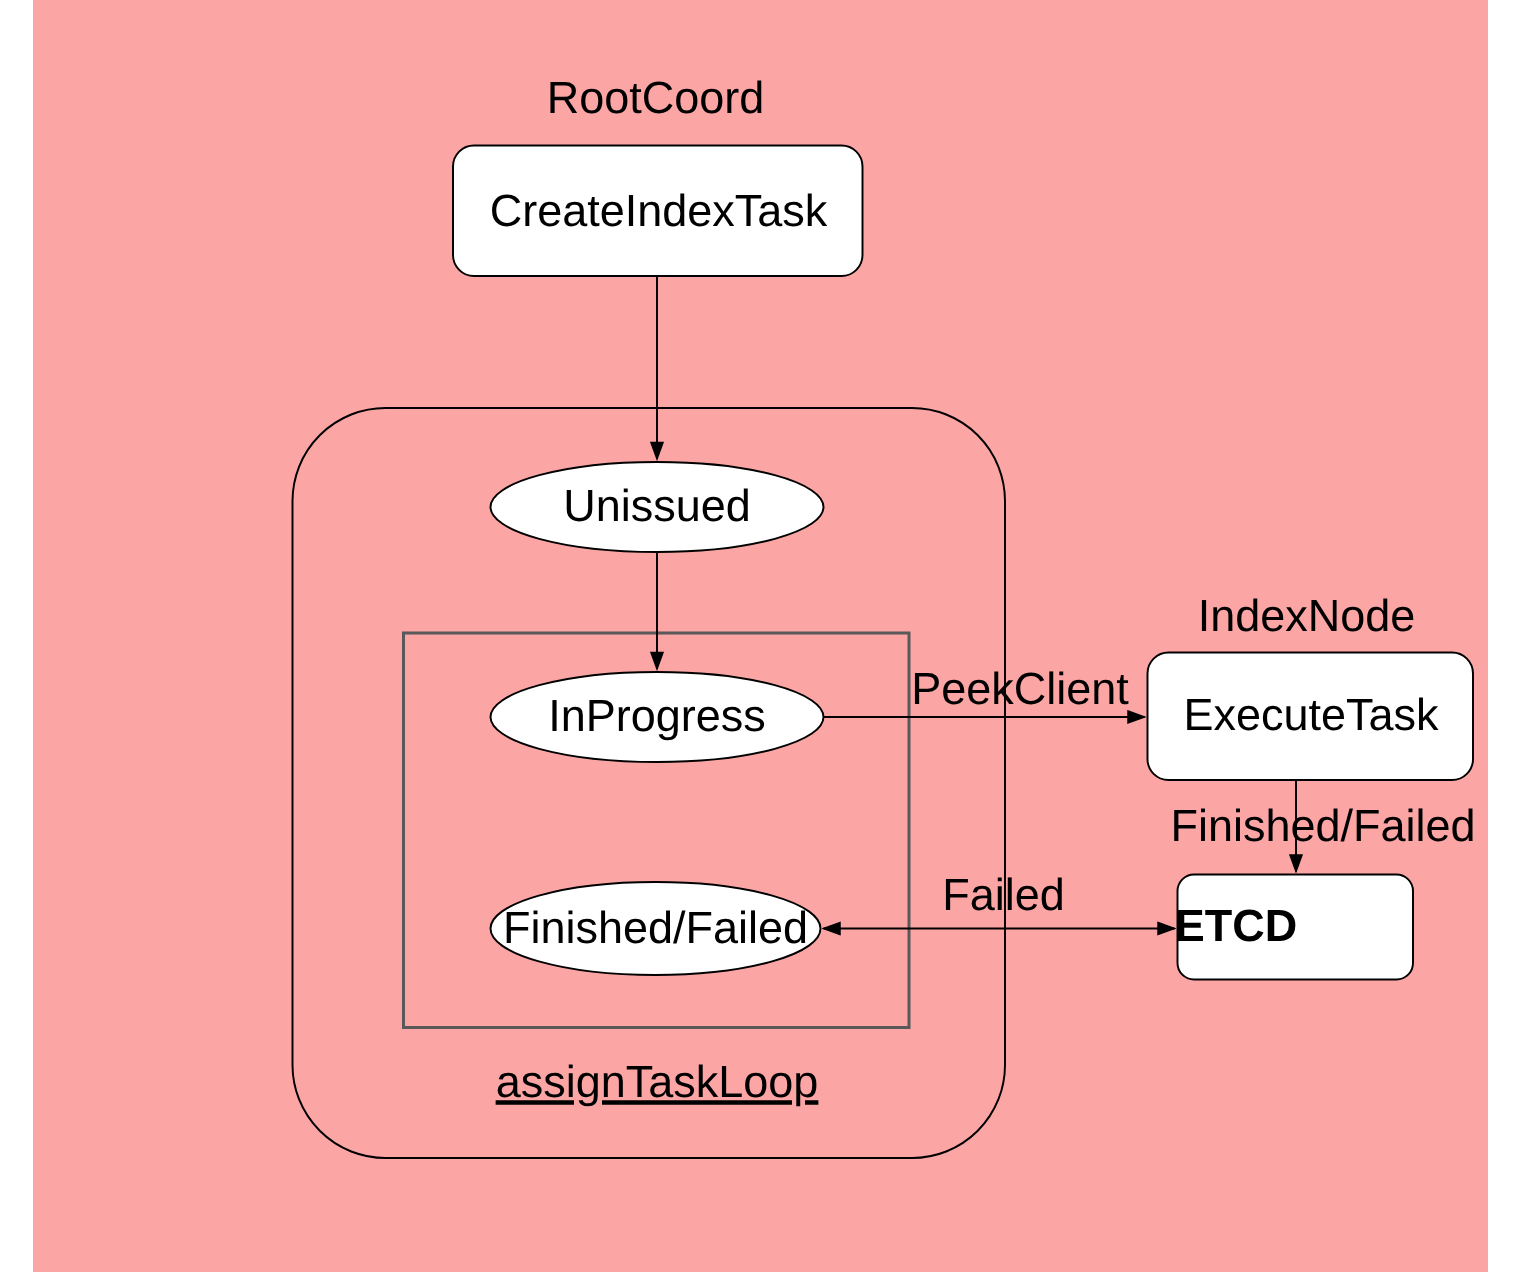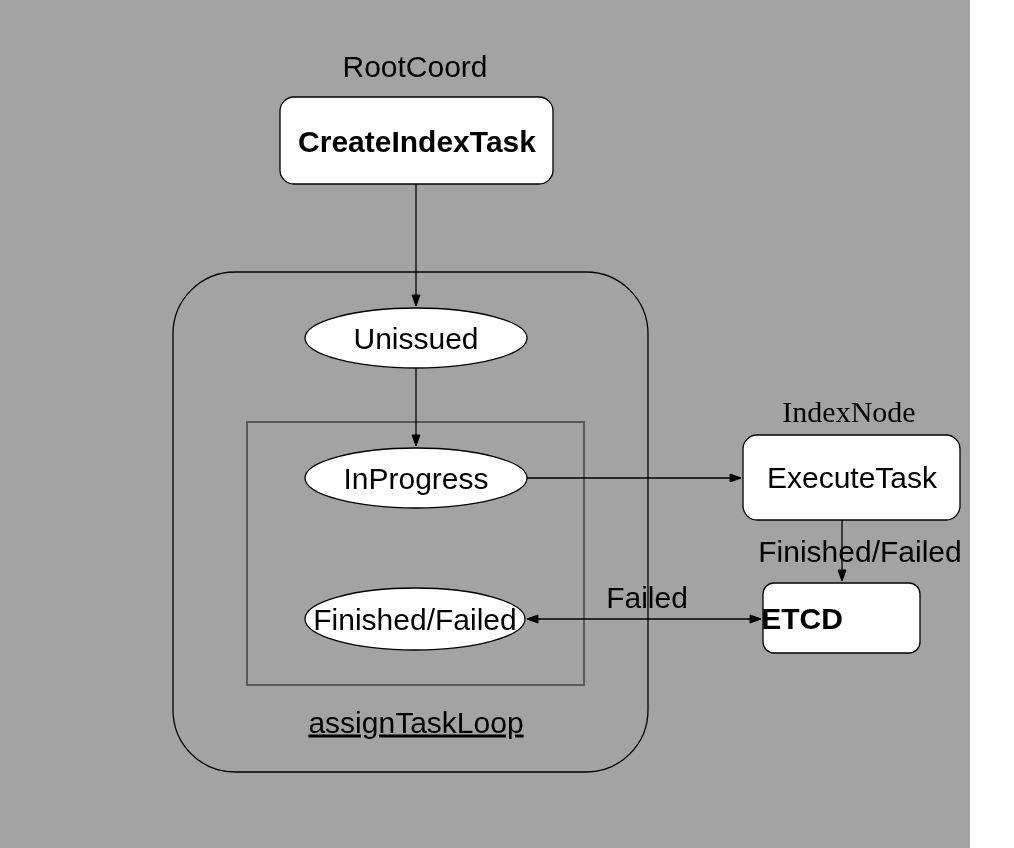--- a/index.html
+++ b/index.html
@@ -1,22 +1,23 @@
 <!DOCTYPE html>
 <html><head>
 <meta charset="utf-8">
 <style>
   html, body { margin: 0; padding: 0; background: #ffffff; }
   #canvas {
     position: relative;
     width: 970px;
     height: 848px;
-    background: #a3a3a3;
+    background: #fca5a5;
     font-family: "Liberation Sans", "DejaVu Sans", sans-serif;
     overflow: hidden;
+    margin-left: 22px;
   }
   #diagram-svg { position: absolute; left: 0; top: 0; }
   .label {
     position: absolute;
     transform: translate(-50%, -50%);
     white-space: nowrap;
     font-size: 30px;
     line-height: 1.1;
     color: #000000;
     text-align: center;
@@ -57,34 +58,35 @@
     <path d="M527,478 L741,478" fill="none" stroke="#000000" stroke-width="1.3" marker-end="url(#arrowhead)"></path>
 
     <path d="M527,619 L761,619" fill="none" stroke="#000000" stroke-width="1.3" marker-start="url(#arrowhead)" marker-end="url(#arrowhead)"></path>
 
     <path d="M842,520 L842,581" fill="none" stroke="#000000" stroke-width="1.3" marker-end="url(#arrowhead)"></path>
   </svg>
 
   <div class="label" style="left:415px; top:66px;">RootCoord</div>
 
 
-  <div class="label" style="left:849px; top:411px;font-family:Liberation Serif, serif;">IndexNode</div>
+  <div class="label" style="left:849px; top:411px;">IndexNode</div>
 
   <div class="label" style="left:416px; top:722px;text-decoration:underline;">assignTaskLoop</div>
 
-  <div class="label" style="left:417px; top:141px;font-weight:bold;">CreateIndexTask</div>
+  <div class="label" style="left:417px; top:141px;">CreateIndexTask</div>
 
   <div class="label" style="left:416px; top:338px;">Unissued</div>
 
   <div class="label" style="left:416px; top:478px;">InProgress</div>
 
   <div class="label" style="left:415px; top:619px;">Finished/Failed</div>
 
   <div class="label" style="left:852px; top:477px;">ExecuteTask</div>
 
   <div class="label" style="left:802px; top:618px;font-weight:bold;">ETCD</div>
 
+  <div class="label" style="left:658px; top:460px;">PeekClient</div>
 
   <div class="label" style="left:860px; top:551px;">Finished/Failed</div>
 
   <div class="label" style="left:647px; top:597px;">Failed</div>
 
 </div>
 
 </body></html>

